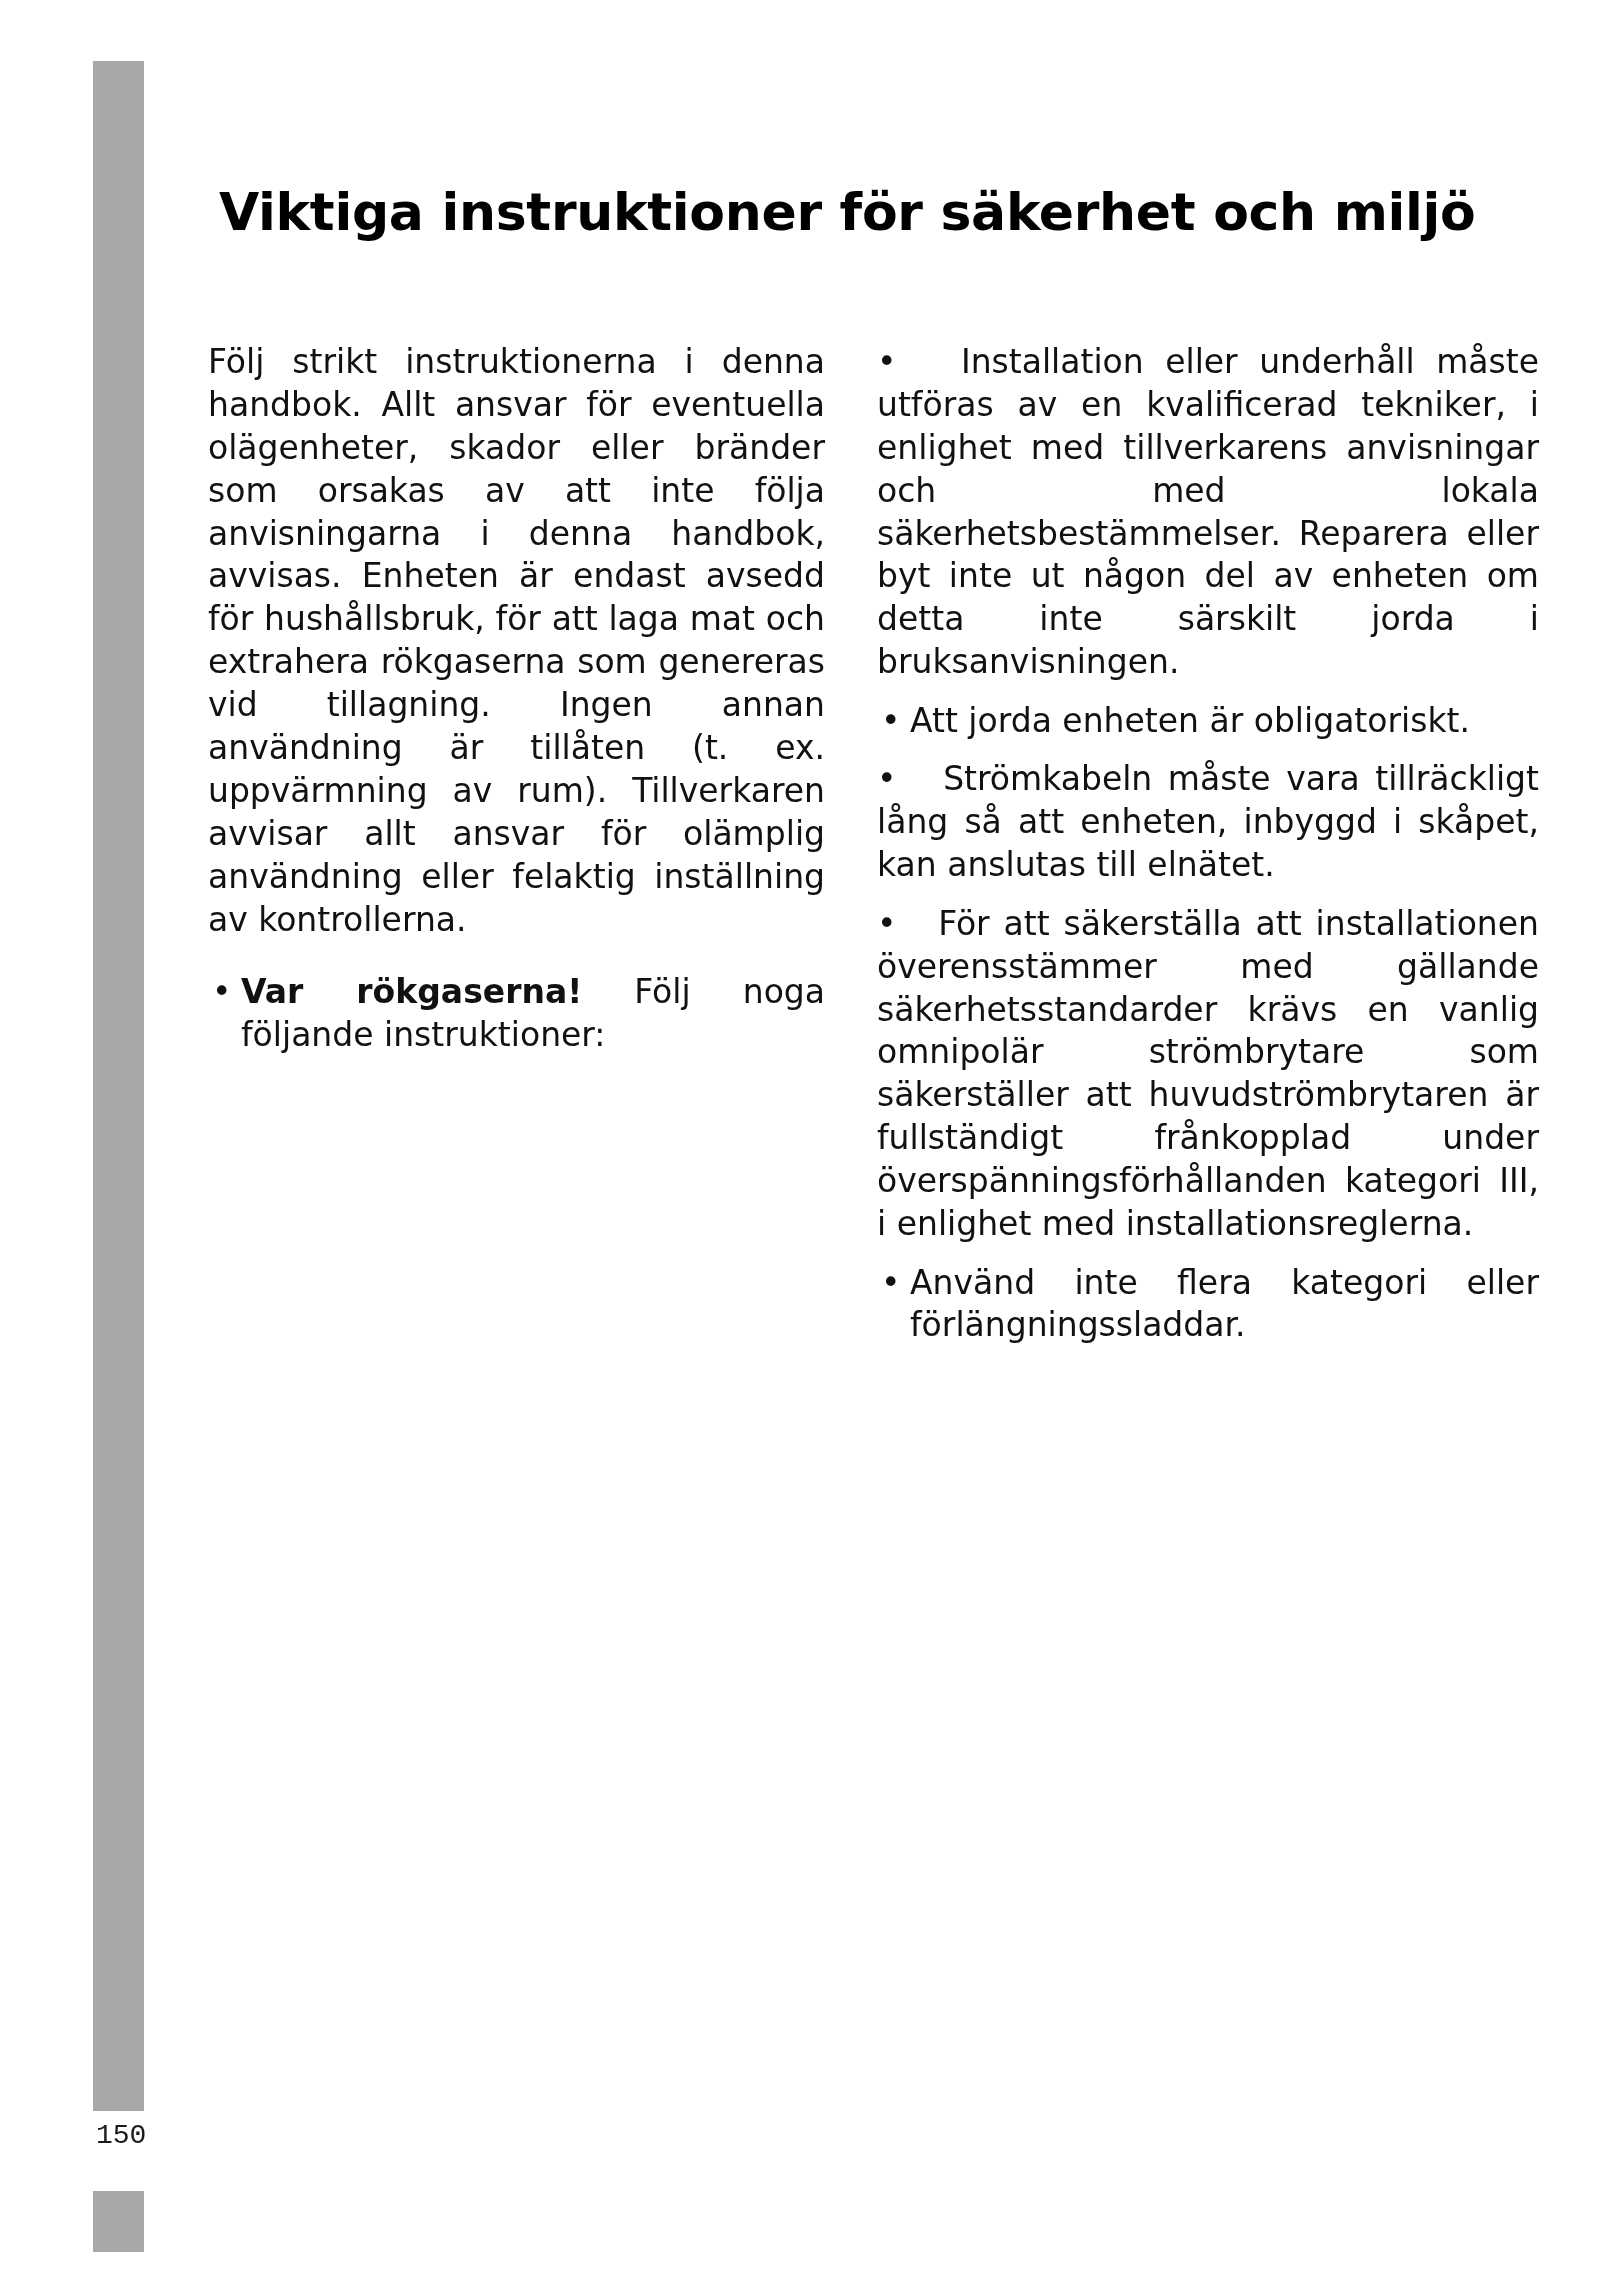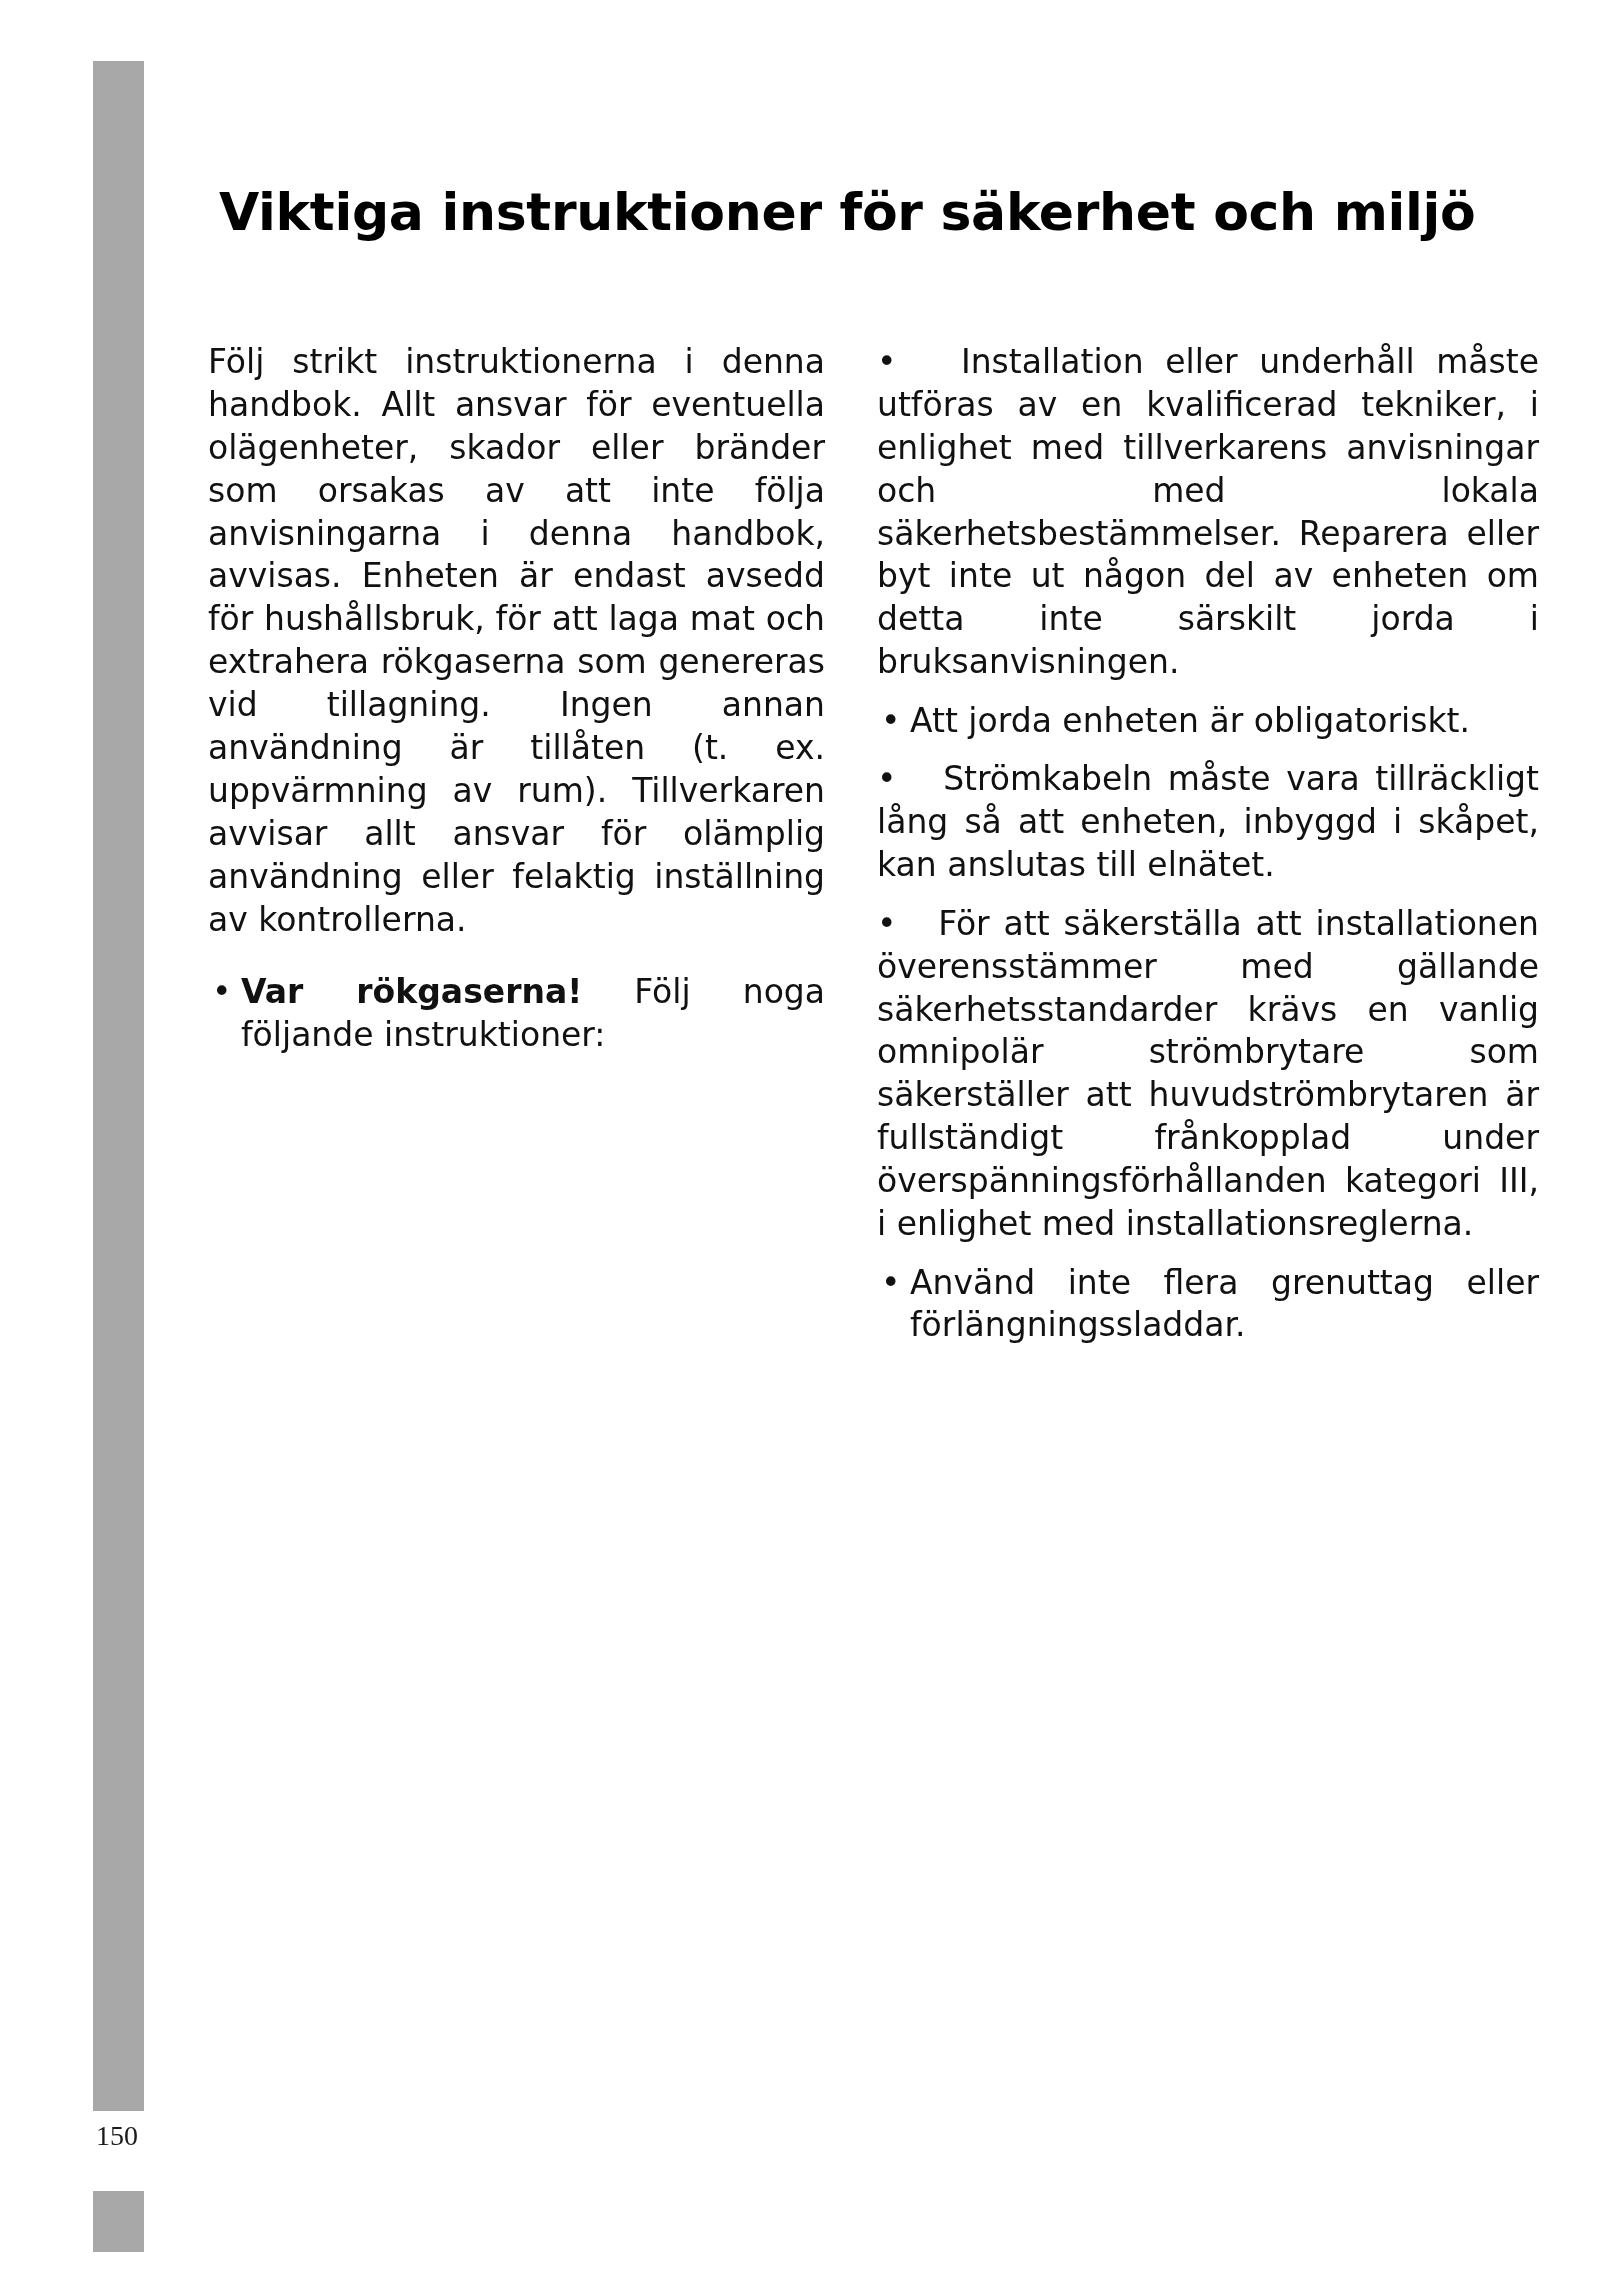--- a/index.html
+++ b/index.html
@@ -34,21 +34,21 @@
     background: #a8a8a8;
   }
 
   
   .page-number {
     position: absolute;
     left: 96px;
     top: 2120px;
     font-size: 28px;
     color: #1a1a1a;
-    font-family: Liberation Serif, serif;
+    font-family: Liberation Mono, monospace;
   }
 
   
   .title {
     position: absolute;
     left: 219px;
     top: 147px;
     width: 1362px;
     font-size: 52px;
     font-weight: bold;
@@ -159,19 +159,19 @@
     <div class="spacer-s"></div>
 
     <div class="hang">
       <span>•</span>&nbsp;&nbsp;&nbsp;<span>För att säkerställa att installationen överensstämmer med gällande säkerhetsstandarder krävs en vanlig omnipolär strömbrytare som säkerställer att huvudströmbrytaren är fullständigt frånkopplad under överspänningsförhållanden kategori III, i enlighet med installationsreglerna.</span>
     </div>
 
     <div class="spacer-s"></div>
 
     <div class="bullet-para">
       <span class="bullet">•</span>
-      <span>Använd inte flera grenuttag eller förlängningssladdar.</span>
+      <span>Använd inte flera kategori eller förlängningssladdar.</span>
     </div>
 
   </div>
 
 </div>
 
 
 </body></html>

